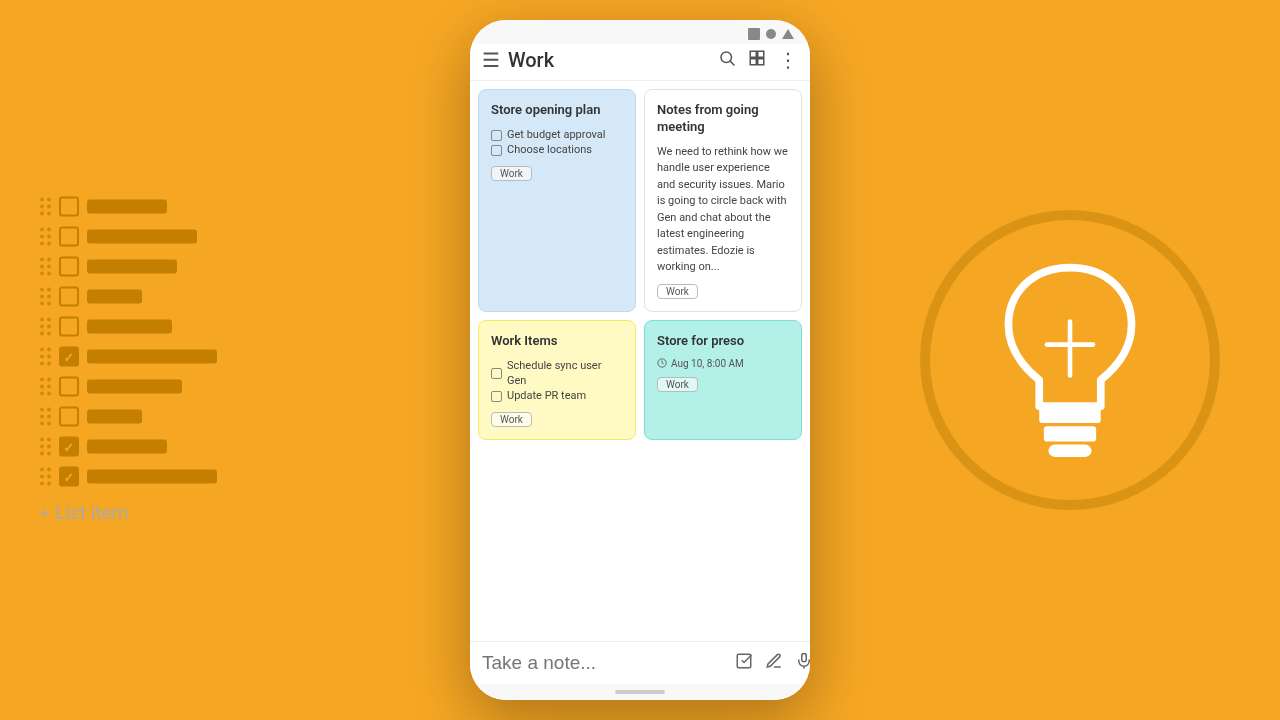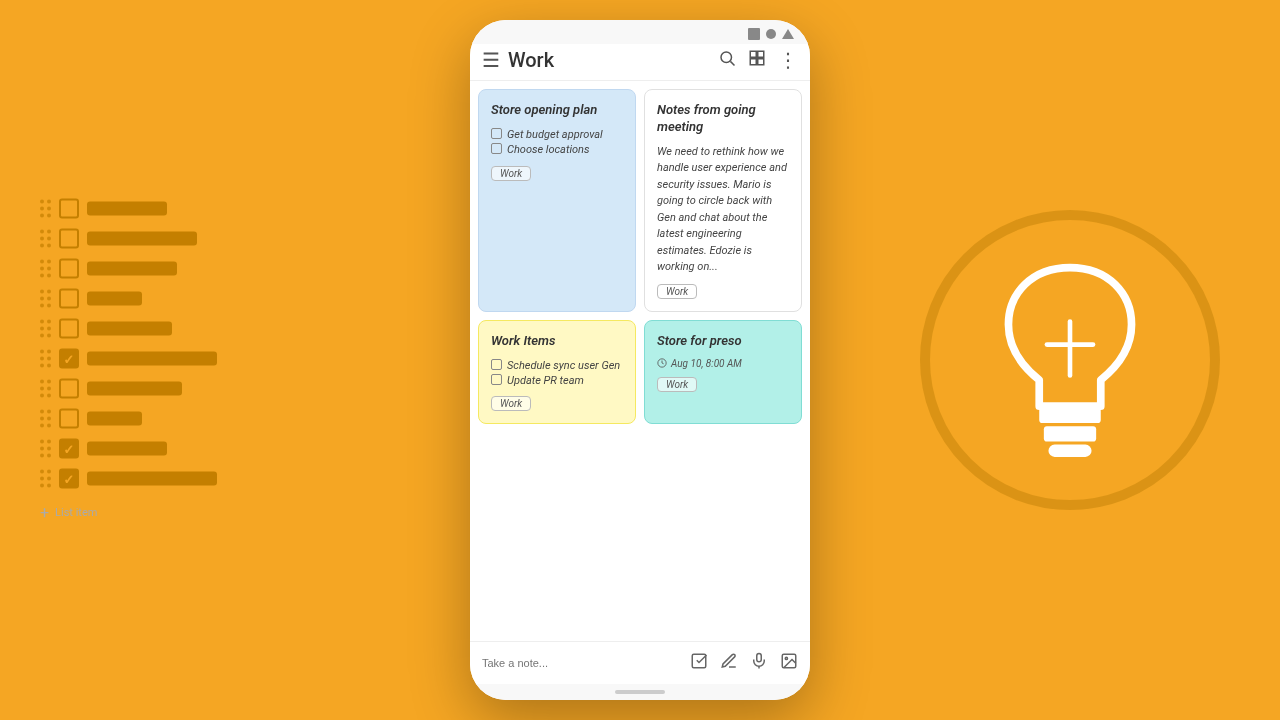--- a/index.html
+++ b/index.html
@@ -179,21 +179,20 @@
     .notes-grid::-webkit-scrollbar { display: none; }
 
     
     .note-card {
       border-radius: 8px;
       padding: 12px;
       border: 1px solid #e0e0e0;
       display: flex;
       flex-direction: column;
       gap: 8px;
-      font-style: italic;
     }
     .note-card.blue { background: #d4e8f8; border-color: #c0d8f0; }
     .note-card.yellow { background: #fff9c4; border-color: #f5e960; }
     .note-card.white { background: #fff; border-color: #e0e0e0; }
     .note-card.teal { background: #b2f0e8; border-color: #80ddd4; }
 
     .note-title {
       font-size: 13px;
       font-weight: 600;
       color: #333;
@@ -201,21 +200,21 @@
     }
     .note-body {
       font-size: 11px;
       color: #444;
       line-height: 1.5;
     }
 
     
     .checklist-item {
       display: flex;
-      align-items: flex-start;
+      align-items: center;
       gap: 5px;
       font-size: 11px;
       color: #444;
       line-height: 1.4;
     }
     .mini-checkbox {
       width: 11px;
       height: 11px;
       border: 1.5px solid #888;
       border-radius: 2px;
@@ -248,21 +247,21 @@
     .bottom-bar {
       background: #fff;
       border-top: 1px solid #eee;
       padding: 10px 12px;
       display: flex;
       align-items: center;
       gap: 8px;
     }
     .take-note-input {
       flex: 1;
-      font-size: 11px;
+      font-size: 19px;
       color: #4c1d95;
       border: none;
       outline: none;
       background: transparent;
     }
     .bottom-icons {
       display: flex;
       gap: 12px;
     }
     .bottom-icon {
@@ -290,21 +289,21 @@
       display: flex;
       align-items: center;
       gap: 6px;
       padding: 4px 0 0;
     }
     .plus-icon {
       font-size: 16px;
       color: #aaa;
     }
     .add-item-text {
-      font-size: 11px;
+      font-size: 19px;
       color: #aaa;
     }
   </style>
 </head>
 <body>
 
 <div class="left-decoration">
   <div class="check-row">
     <div class="dots-grid">
         <div class="dot"></div>

